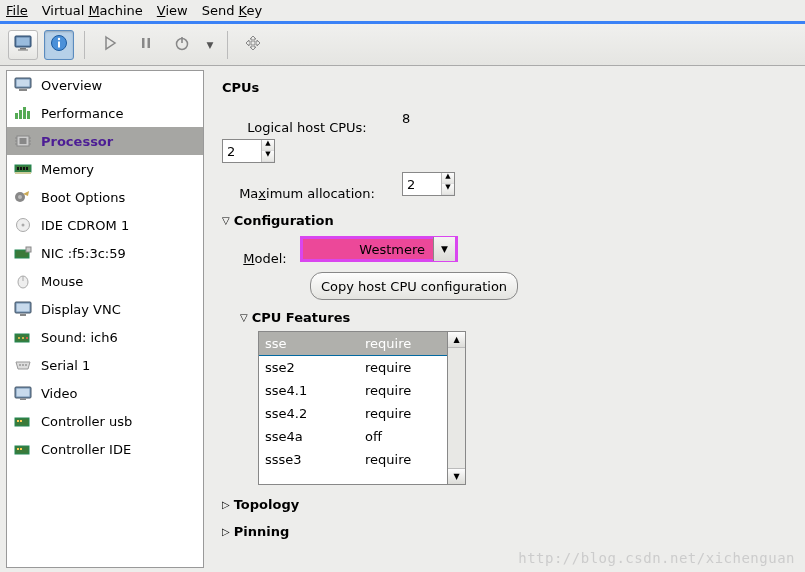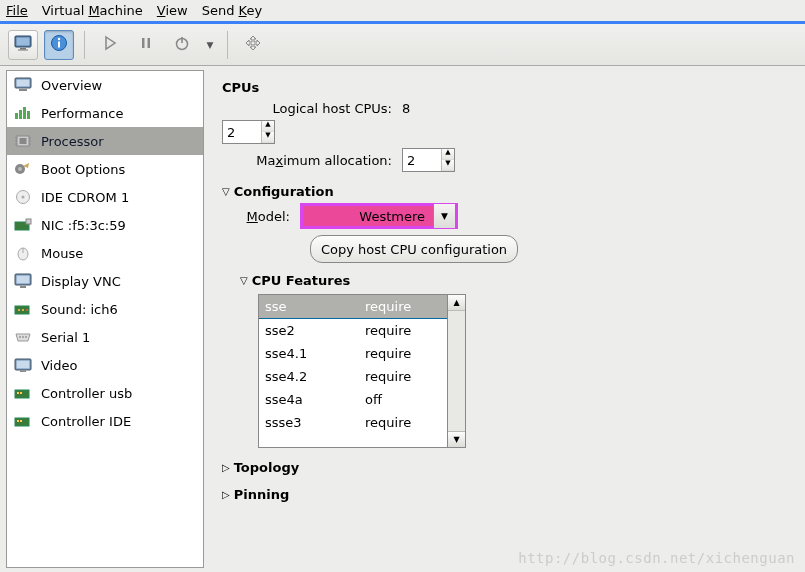--- a/index.html
+++ b/index.html
@@ -15,29 +15,29 @@
 .tb-btn { width: 30px; height: 30px; display: flex; align-items: center; justify-content: center; border: 1px solid transparent; border-radius: 3px; }
 .tb-btn.active { background: #b6d0e8; border: 1px solid #5a8bbf; box-shadow: inset 0 1px 2px rgba(0,0,0,.2); }
 .tb-btn.raised { border: 1px solid #bbb; background: linear-gradient(#fdfdfd,#e6e6e3); }
 .tb-sep { width: 1px; height: 28px; background: #bbb; margin: 0 4px; }
 .tb-btn svg { width: 18px; height: 18px; }
 
 
 .main { display: flex; height: calc(572px - 24px - 42px); }
 .sidebar { width: 198px; background: #fff; border: 1px solid #999; margin: 4px 0 4px 6px; overflow: hidden; }
 .side-item { display: flex; align-items: center; height: 28px; padding: 0 6px; gap: 8px; cursor: default; }
-.side-item.selected { background: #a6a6a3; color: #0f172a; }
+.side-item.selected { background: #a6a6a3; color: #4c1d95; font-weight: bold; }
 .side-icon { width: 20px; height: 18px; display: flex; align-items: center; justify-content: center; }
 .side-icon svg { width: 18px; height: 16px; }
 
 
 .content { flex: 1; padding: 14px 18px; }
 .section-heading { font-weight: bold; margin-bottom: 6px; }
 .row { display: flex; align-items: center; margin: 4px 0; }
-.row-label { width: 180px; text-align: right; padding-right: 10px; }
+.row-label { width: 180px; text-align: center; padding-right: 10px; margin-top: 19px; }
 .row-label u { text-decoration: underline; }
 .row-value { }
 .spinbox { display: inline-flex; border: 1px solid #888; background: #fff; height: 24px; }
 .spinbox input { width: 38px; border: none; padding: 0 4px; font-size: 13px; outline: none; }
 .spin-btns { display: flex; flex-direction: column; border-left: 1px solid #bbb; }
 .spin-btns div { width: 12px; height: 11px; font-size: 7px; line-height: 7px; text-align: center; border-bottom: 1px solid #ddd; background: linear-gradient(#fdfdfd,#e6e6e3); }
 .expander { display: flex; align-items: center; gap: 4px; font-weight: bold; margin-top: 12px; cursor: default; }
 .expander-arrow { font-size: 10px; }
 .indent { margin-left: 18px; }
 .combo { display: inline-flex; height: 26px; border: 3px solid #d946ef; background: #ec4899; align-items: center; text-align: right; }
@@ -145,20 +145,33 @@
             <line x1="15" y1="5" x2="17" y2="5" stroke="#888"></line>
             <line x1="15" y1="8" x2="17" y2="8" stroke="#888"></line>
             <line x1="15" y1="11" x2="17" y2="11" stroke="#888"></line>
           </svg>
         </span>
       <span>Processor</span>
     </div>
     <div class="side-item">
       <span class="side-icon">
           <svg viewBox="0 0 18 16">
+            <rect x="1" y="4" width="16" height="7" fill="#3a7a3a" stroke="#285"></rect>
+            <rect x="3" y="6" width="2" height="3" fill="#111"></rect>
+            <rect x="6" y="6" width="2" height="3" fill="#111"></rect>
+            <rect x="9" y="6" width="2" height="3" fill="#111"></rect>
+            <rect x="12" y="6" width="2" height="3" fill="#111"></rect>
+            <rect x="1" y="11" width="16" height="2" fill="#cc9"></rect>
+          </svg>
+        </span>
+      <span>Memory</span>
+    </div>
+    <div class="side-item">
+      <span class="side-icon">
+          <svg viewBox="0 0 18 16">
             <circle cx="6" cy="8" r="5" fill="#888"></circle>
             <circle cx="6" cy="8" r="2" fill="#bbb"></circle>
             <path d="M9 5 L15 2 L14 7 Z" fill="#ca5"></path>
           </svg>
         </span>
       <span>Boot Options</span>
     </div>
     <div class="side-item">
       <span class="side-icon">
           <svg viewBox="0 0 18 16">

